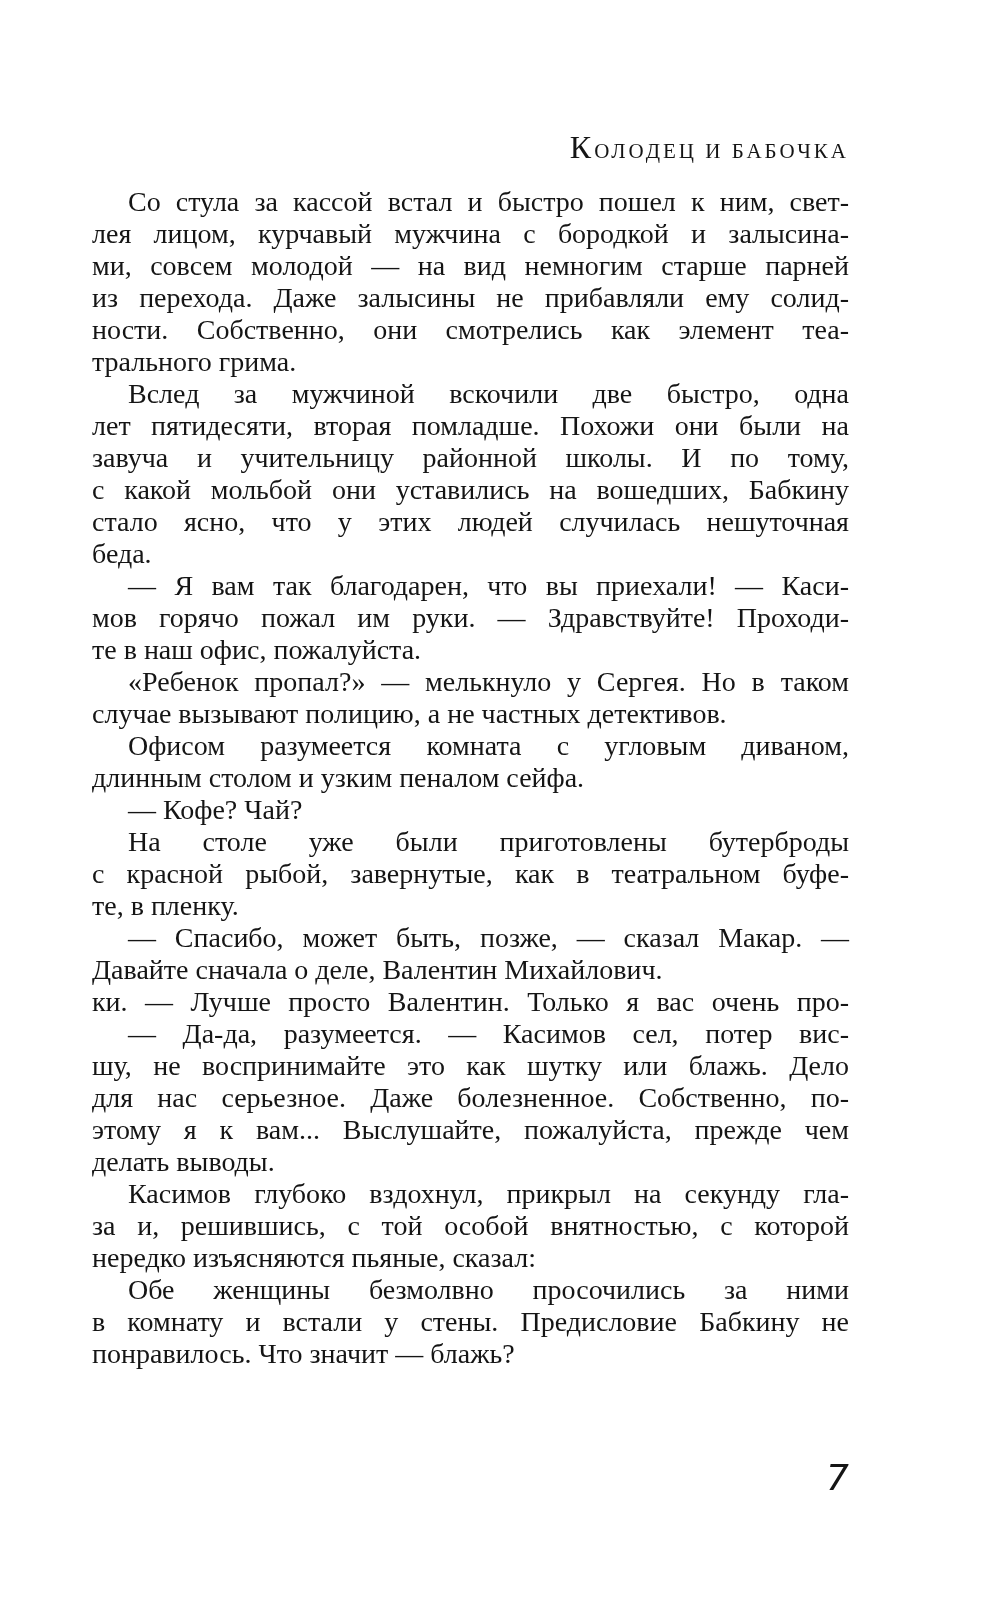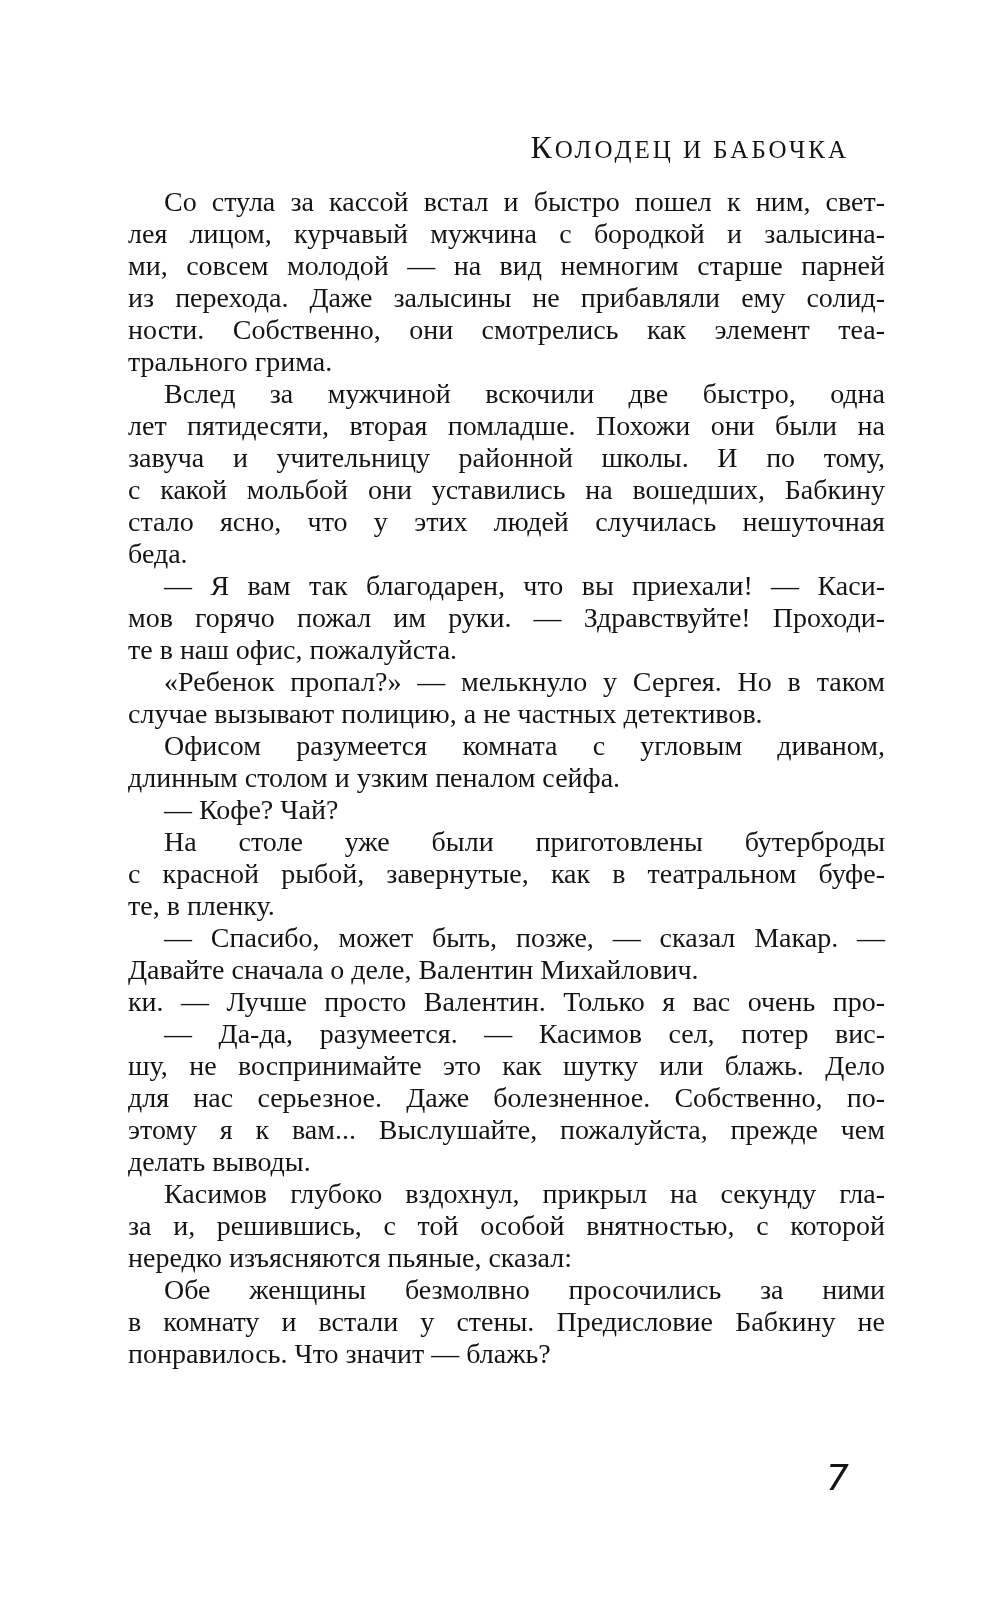--- a/index.html
+++ b/index.html
@@ -11,37 +11,36 @@
     color: #151515;
     font-family: "Liberation Serif", serif;
     overflow: hidden;
   }
   .running-header {
     position: absolute;
     left: 92px;
     top: 128px;
     width: 757px;
     text-align: right;
-    font-size: 25px;
+    font-size: 21px;
     letter-spacing: 3px;
     line-height: 1.2;
     white-space: nowrap;
   }
   .running-header::first-letter {
     font-size: 32px;
     letter-spacing: 3px;
   }
   .text-block {
     position: absolute;
     left: 92px;
     top: 186px;
     width: 757px;
     font-size: 28px;
     line-height: 32px;
-    margin-left: 36px;
   }
   .paragraph { margin: 0; padding: 0; }
   .line {
     text-align: justify;
     text-align-last: justify;
   }
   .line.first { text-indent: 36px; }
   .line.last  { text-align-last: left; }
   .page-number {
     position: absolute;

